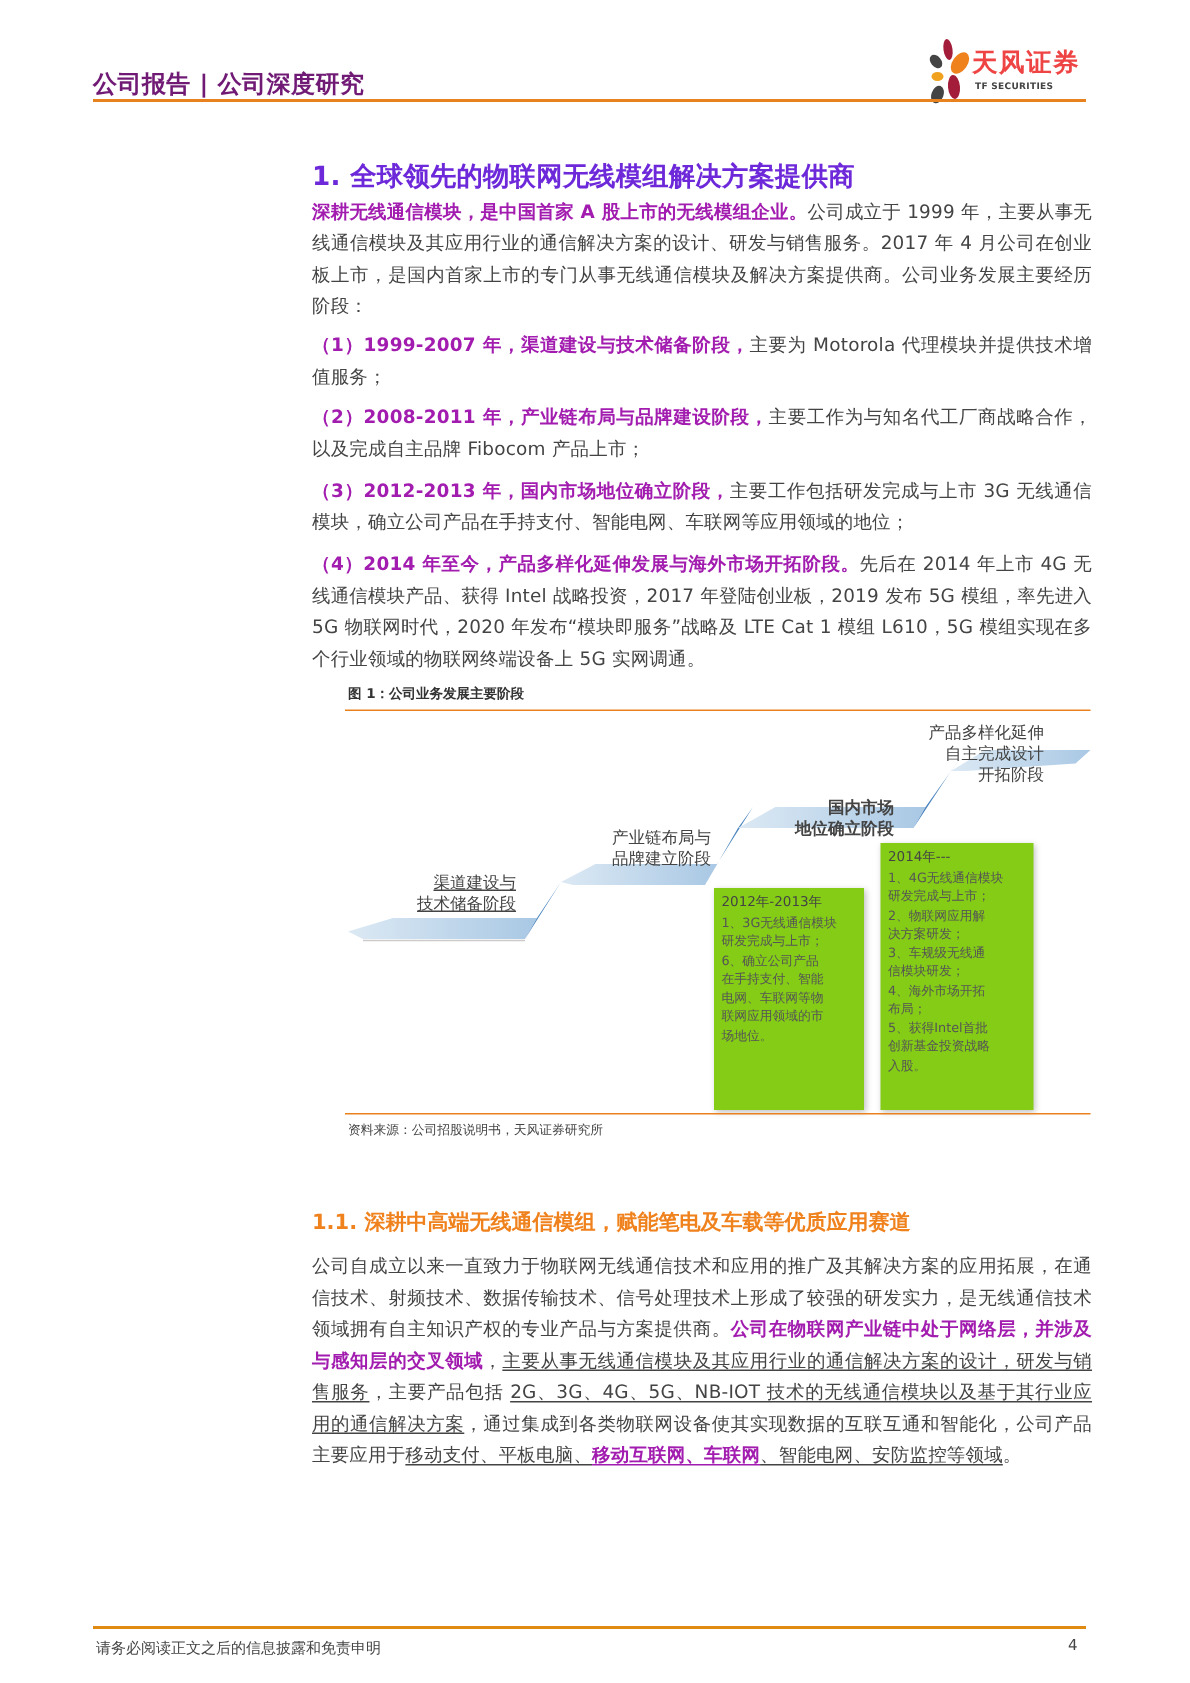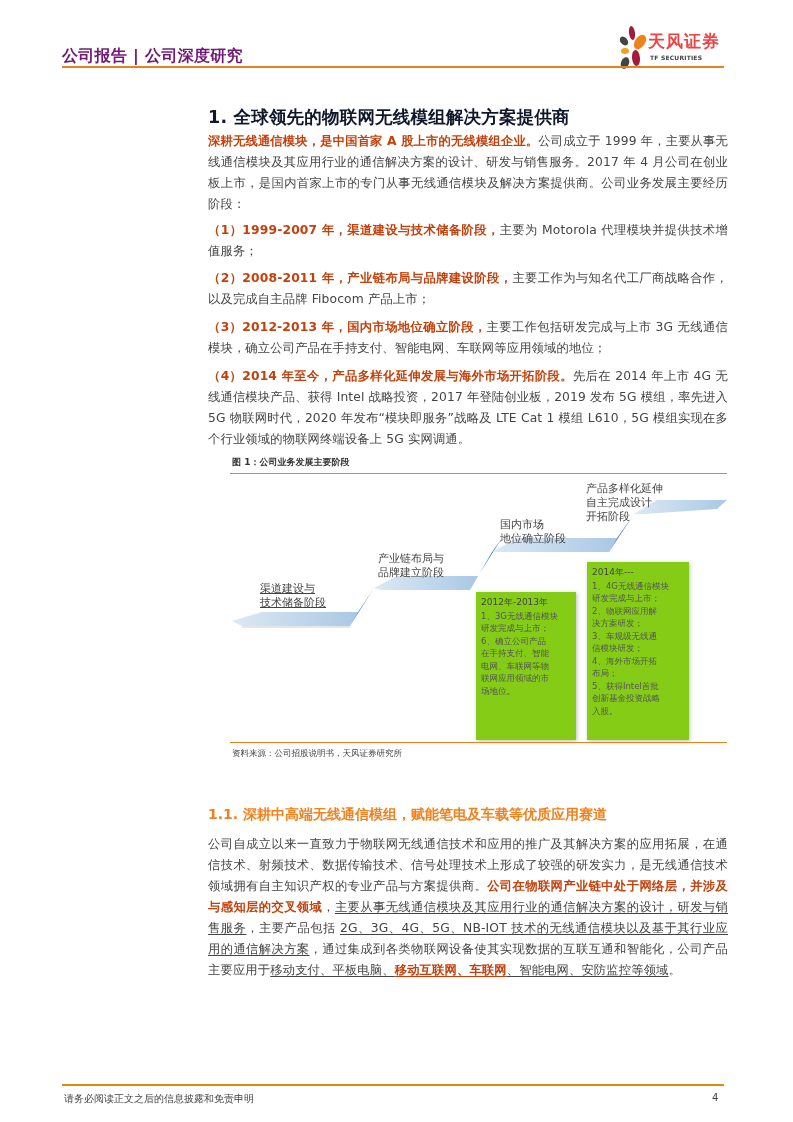--- a/index.html
+++ b/index.html
@@ -9,38 +9,38 @@
 
   
   .hdr-title { left: 62px; top: 46px; font-size: 16px; font-weight: bold; color: #701a75; letter-spacing: 0.3px; }
   .hdr-line { left: 62px; top: 66px; width: 662px; height: 2px; background: #e8821e; }
   .logo { left: 618px; top: 24px; width: 110px; height: 46px; }
   .logo-cn { position: absolute; left: 30px; top: 6px; font-size: 17px; font-weight: bold; color: #ef4444; letter-spacing: 1px; }
   .logo-en { position: absolute; left: 32px; top: 30px; font-size: 6px; font-weight: bold; color: #444; letter-spacing: 0.2px; }
 
   
   .col { left: 208px; width: 520px; }
-  .h1 { top: 105px; font-size: 17.5px; font-weight: bold; color: #0f172a; letter-spacing: 0.2px; }
+  .h1 { top: 105px; font-size: 17.5px; font-weight: bold; color: #6d28d9; letter-spacing: 0.2px; }
   .para { font-size: 12.3px; line-height: 21px; color: #444; text-align: justify; letter-spacing: 0.15px; }
-  .para b { color: #c2410c; }
+  .para b { color: #a21caf; }
   .p1 { top: 131px; }
   .p2 { top: 220px; }
   .p3 { top: 268px; }
   .p4 { top: 317px; }
   .p5 { top: 366px; }
   .u { text-decoration: underline; text-underline-offset: 2px; }
 
   
   .fig-title { left: 232px; top: 456px; font-size: 9px; font-weight: bold; color: #333; }
   .fig-line-top { left: 230px; top: 473px; width: 497px; height: 1px; background: #e8821e; }
   .fig-line-bot { left: 230px; top: 742px; width: 497px; height: 1px; background: #e8821e; }
   .fig-src { left: 232px; top: 748px; font-size: 8.5px; color: #444; }
 
   .diagram { left: 232px; top: 476px; width: 495px; height: 264px; }
-  .stage-label { position: absolute; font-size: 11px; line-height: 14px; color: #444; text-align: left; }
+  .stage-label { position: absolute; font-size: 11px; line-height: 14px; color: #444; text-align: right; }
   .box { position: absolute; background: #84cc16; box-shadow: 1px 1px 4px rgba(0,0,0,0.25);
          font-size: 8.5px; line-height: 12.5px; color: #555; padding: 4px 5px; box-sizing: border-box; }
   .box .yr { color: #444; font-size: 9px; margin-bottom: 1px; }
   .box .ln { white-space: pre-wrap; }
 
   
   .h2 { top: 806px; font-size: 14px; font-weight: bold; color: #f0821e; }
   .p6 { top: 834px; }
 
   
@@ -115,21 +115,21 @@
   </svg>
 
   <div class="stage-label" style="left:28px;top:106px;width:84px;text-decoration:underline;">
     <div>渠道建设与</div>
     <div>技术储备阶段</div>
   </div>
   <div class="stage-label" style="left:146px;top:76px;width:96px;">
     <div>产业链布局与</div>
     <div>品牌建立阶段</div>
   </div>
-  <div class="stage-label" style="left:268px;top:42px;width:96px;">
+  <div class="stage-label" style="left:268px;top:56px;width:96px;font-weight:bold;">
     <div>国内市场</div>
     <div>地位确立阶段</div>
   </div>
   <div class="stage-label" style="left:354px;top:6px;width:110px;">
     <div>产品多样化延伸</div>
     <div>自主完成设计</div>
     <div>开拓阶段</div>
   </div>
 
   <div class="box" style="left:244px;top:116px;width:100px;height:148px;">

